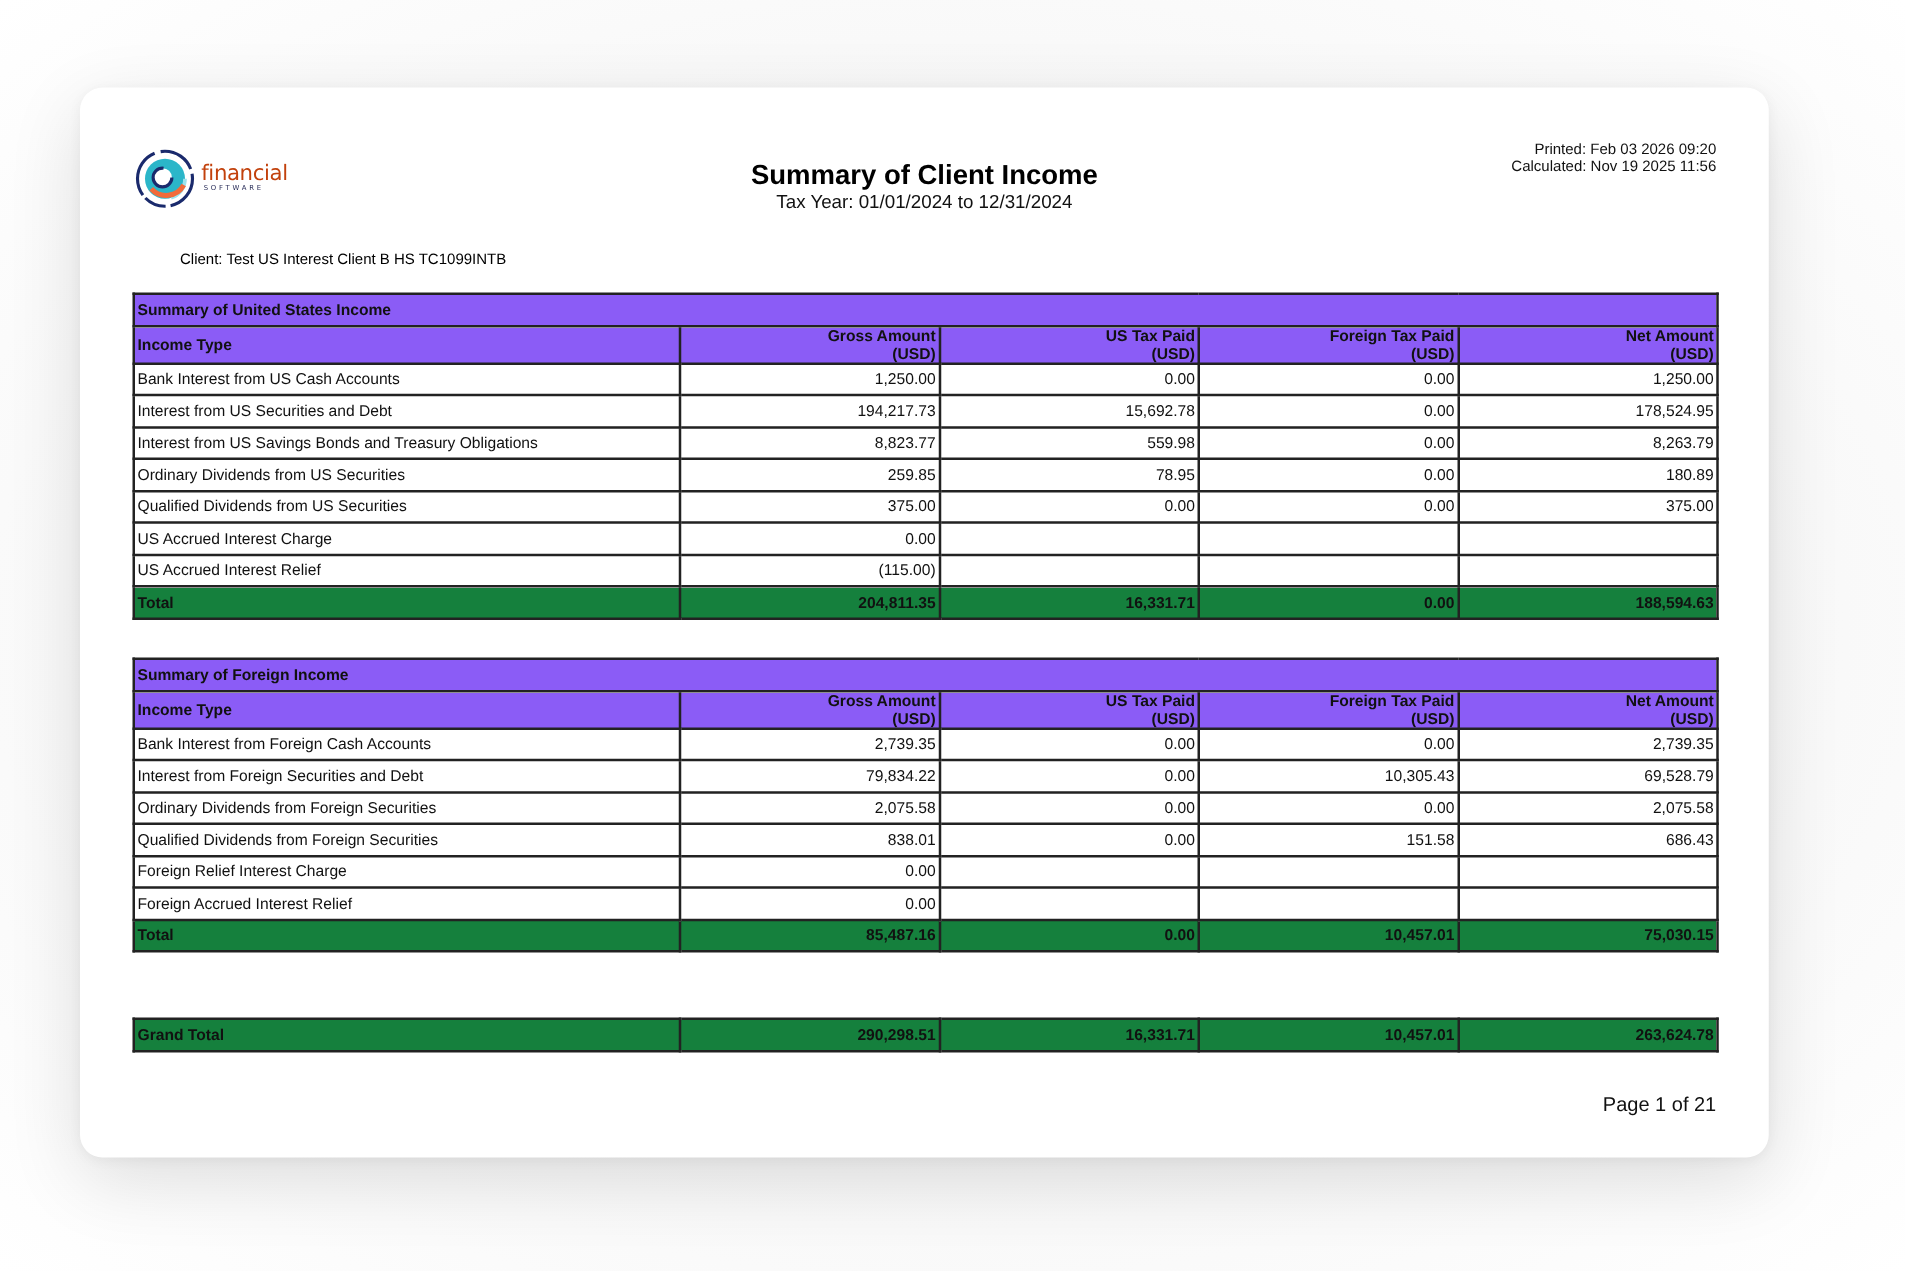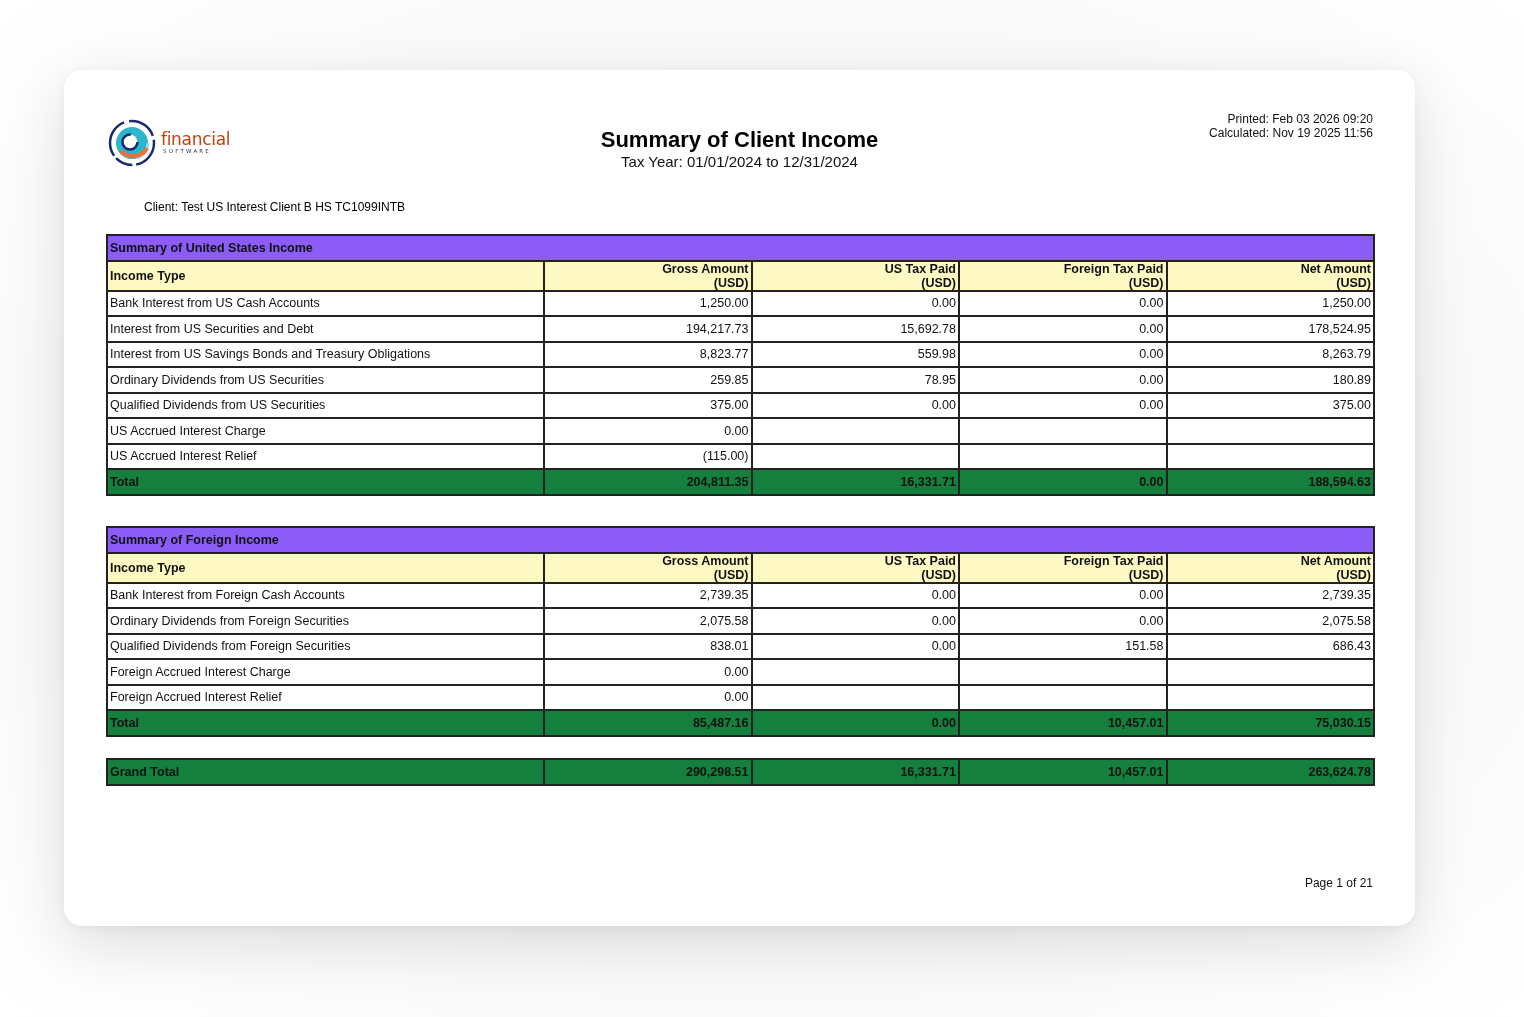--- a/index.html
+++ b/index.html
@@ -64,35 +64,35 @@
     height: 23.5px;
     overflow: hidden;
     white-space: nowrap;
   }
   table.report col.c0 { width: 437px; }
   table.report col.cn { width: 207.5px; }
   .sec-head td {
     background: #8b5cf6; font-weight: bold; height: 24px; text-align: left;
   }
   .col-head th {
-    background: #fef9c3; font-weight: bold; height: 32px; line-height: 14px;
+    background: #8b5cf6; font-weight: bold; height: 32px; line-height: 14px;
     vertical-align: middle;
   }
   .col-head th.num { text-align: right; padding-left: 20px; }
   .col-head th.lbl { text-align: left; }
   td.lbl { text-align: left; }
   td.num { text-align: right; }
   .total-row td { background: #15803d; font-weight: bold; }
   .us-table { top: 164px; }
   .foreign-table { top: 456px; }
-  .grand-table { top: 688px; padding-left: 40px; }
+  .grand-table { top: 744px; padding-left: 40px; }
   .grand-table td { height: 24px; }
   .pager {
     position: absolute; right: 42px; top: 806px;
-    font-size: 12px; color: #111;
+    font-size: 16px; color: #111;
   }
 </style>
 </head>
 <body>
 
 <div class="backdrop"></div>
 
 <div class="page">
 
   <div class="logo">
@@ -226,35 +226,42 @@
     </tbody>
     <tbody>
         <tr>
           <td class="lbl">Bank Interest from Foreign Cash Accounts</td>
           <td class="num">2,739.35</td>
           <td class="num">0.00</td>
           <td class="num">0.00</td>
           <td class="num">2,739.35</td>
         </tr>
         <tr>
+          <td class="lbl">Interest from Foreign Securities and Debt</td>
+          <td class="num">79,834.22</td>
+          <td class="num">0.00</td>
+          <td class="num">10,305.43</td>
+          <td class="num">69,528.79</td>
+        </tr>
+        <tr>
           <td class="lbl">Ordinary Dividends from Foreign Securities</td>
           <td class="num">2,075.58</td>
           <td class="num">0.00</td>
           <td class="num">0.00</td>
           <td class="num">2,075.58</td>
         </tr>
         <tr>
           <td class="lbl">Qualified Dividends from Foreign Securities</td>
           <td class="num">838.01</td>
           <td class="num">0.00</td>
           <td class="num">151.58</td>
           <td class="num">686.43</td>
         </tr>
         <tr>
-          <td class="lbl">Foreign Accrued Interest Charge</td>
+          <td class="lbl">Foreign Relief Interest Charge</td>
           <td class="num">0.00</td>
           <td class="num"></td>
           <td class="num"></td>
           <td class="num"></td>
         </tr>
         <tr>
           <td class="lbl">Foreign Accrued Interest Relief</td>
           <td class="num">0.00</td>
           <td class="num"></td>
           <td class="num"></td>

